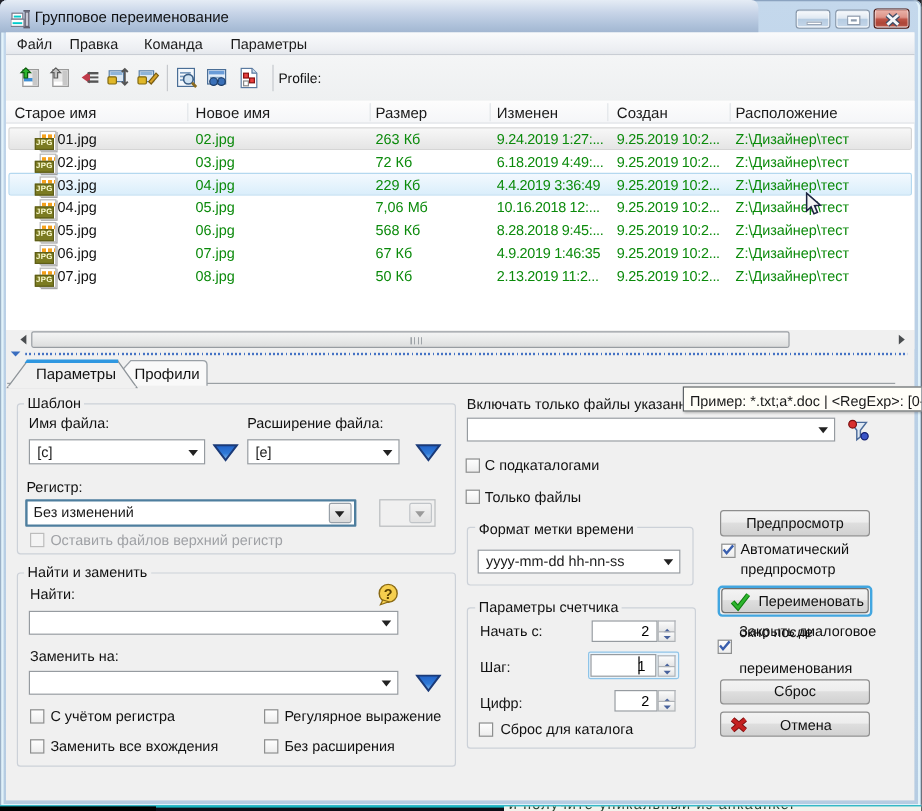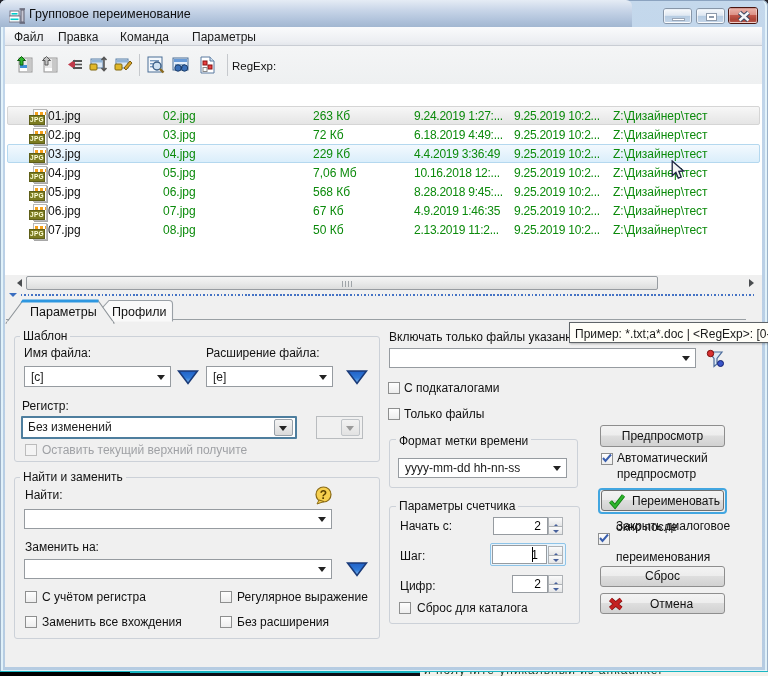--- a/index.html
+++ b/index.html
@@ -193,25 +193,38 @@
       <path d="M9 11.5 h1.5" stroke="#1c3c68" stroke-width="1.4"></path>
     </svg></div>
     <div class="ticon" style="left:194px"><svg width="17" height="18">
       <path d="M2 1 L11 1 L15 5 L15 17 L2 17 Z" fill="#fff" stroke="#5a7aa0"></path>
       <path d="M11 1 L11 5 L15 5" fill="#cfe0f0" stroke="#5a7aa0"></path>
       <rect x="4" y="5" width="4" height="4" fill="#e84040" stroke="#8a1010"></rect>
       <rect x="9" y="9" width="4" height="4" fill="#e84040" stroke="#8a1010"></rect>
       <rect x="4" y="11.5" width="4" height="4" fill="#fff" stroke="#888"></rect>
     </svg></div>
     <div class="tsep" style="left:222px"></div>
-    <span id="profilelbl">RegExp:</span>
+    <span id="profilelbl">Profile:</span>
   </div>
   <div id="list">
     <div id="rowhl1"></div>
     <div id="rowhl3"></div>
+    <div id="lhead">
+      <span style="left:7px">Старое имя</span>
+        <span style="left:158px">Новое имя</span>
+      <span style="left:308px">Размер</span>
+        <span style="left:409px">Изменен</span>
+      <span style="left:509px">Создан</span>
+        <span style="left:608px">Расположение</span>
+      <i style="left:151px"></i>
+        <i style="left:303px"></i>
+        <i style="left:403px"></i>
+      <i style="left:501px"></i>
+        <i style="left:603px"></i>
+    </div>
     <div class="row" style="top:23px">
         <span class="ficon"></span>
         <span class="dark" style="left:41px">01.jpg</span>
         <span class="green" style="left:156px">02.jpg</span>
         <span class="green" style="left:306px">263 Кб</span>
         <span class="green ls" style="left:407px">9.24.2019 1:27:...</span>
         <span class="green ls" style="left:507px">9.25.2019 10:2...</span>
         <span class="green" style="left:606px">Z:\Дизайнер\тест</span>
       </div>
     <div class="row" style="top:42px">
@@ -330,21 +343,21 @@
     <div class="combo" style="left:21px;top:416px;width:276px;height:23px;border:2px solid #4e7e9e;border-radius:1px">
       <span style="position:absolute;left:5px;top:2px">Без изменений</span>
       <div style="position:absolute;right:2px;top:1px;width:19px;height:17px;border:1px solid #98a0a8;border-radius:2px;background:linear-gradient(#f4f4f4,#dadada)"></div>
       <div class="arr" style="right:8px"></div>
     </div>
     <div class="combo" style="left:316px;top:416px;width:47px;height:23px;background:#f0f0f0;border-color:#b9bcbf">
       <div style="position:absolute;right:2px;top:2px;width:19px;height:17px;border:1px solid #c0c4c8;border-radius:2px;background:linear-gradient(#f2f2f2,#e2e2e2)"></div>
       <div class="arr" style="right:8px;border-top-color:#9a9a9a"></div>
     </div>
     <div class="cb dis" style="left:25px;top:444px"></div>
-    <span class="cbtext dis" style="left:42px;top:443px">Оставить текущий верхний получите</span>
+    <span class="cbtext dis" style="left:42px;top:443px">Оставить файлов верхний регистр</span>
 
     <div class="group" style="left:14px;top:477px;width:366px;height:162px"></div>
     <span class="glabel" style="left:20px;top:470px">Найти и заменить</span>
     <label class="f" style="left:25px;top:488px">Найти:</label>
     <div id="helpicon" class="abs" style="left:314px;top:486px"><svg width="19" height="19">
       <circle cx="9.5" cy="8.5" r="7.5" fill="#f6cf4e" stroke="#8a6a14" stroke-width="1.2"></circle>
       <path d="M5 14 L3 18 L10 15.5 Z" fill="#f6cf4e" stroke="#8a6a14"></path>
       <text x="9.5" y="13" text-anchor="middle" font-size="12" font-weight="bold" fill="#5a4000" font-family="Liberation Sans">?</text>
     </svg></div>
     <div class="combo" style="left:24px;top:509px;width:308px;height:20px">

